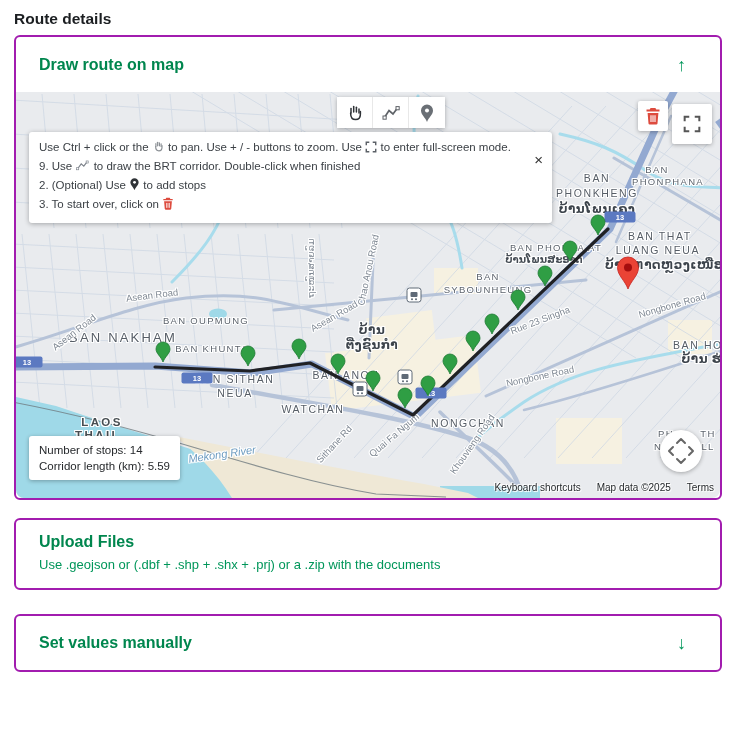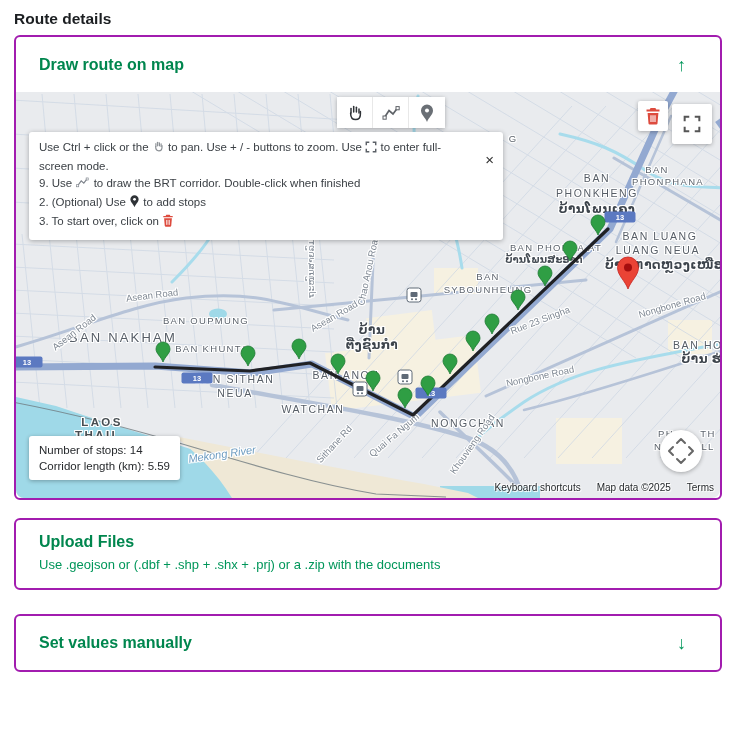--- a/index.html
+++ b/index.html
@@ -44,21 +44,21 @@
   
   .toolbar{position:absolute;left:321px;top:5px;display:flex;background:#fff;border-radius:2px;
     box-shadow:0 1px 4px rgba(0,0,0,.3);}
   .toolbar .tool{width:36px;height:31px;display:flex;align-items:center;justify-content:center;
     background:#fff;border:none;border-right:1px solid #e8e8e8;cursor:pointer;}
   .toolbar .tool:last-child{border-right:none;}
   .sq-btn{position:absolute;background:#fff;border:none;border-radius:2px;box-shadow:0 1px 4px rgba(0,0,0,.3);
     display:flex;align-items:center;justify-content:center;cursor:pointer;}
   .trash-btn{left:622px;top:9px;width:30px;height:30px;}
   .fs-btn{left:656px;top:12px;width:40px;height:40px;}
-  .instructions{position:absolute;left:13px;top:40px;width:474px;box-sizing:border-box;background:#fff;
+  .instructions{position:absolute;left:13px;top:40px;width:523px;box-sizing:border-box;background:#fff;
     border-radius:3px;box-shadow:0 1px 5px rgba(0,0,0,.3);padding:7px 28px 8px 10px;
     font-size:11.5px;color:#3c4146;line-height:17px;}
   .instructions .icn{display:inline-block;vertical-align:-2px;}
   .inst-close{position:absolute;right:9px;top:20px;border:none;background:none;font-size:15px;color:#333;
     cursor:pointer;line-height:1;padding:0;}
   .stats{position:absolute;left:13px;top:344px;background:#fff;border-radius:3px;
     box-shadow:0 1px 4px rgba(0,0,0,.3);padding:6px 10px;font-size:11.5px;color:#26292c;line-height:16px;}
   .pan-ctl{position:absolute;left:644px;top:338px;width:42px;height:42px;border-radius:50%;background:#fff;
     box-shadow:0 1px 4px rgba(0,0,0,.3);border:none;cursor:pointer;padding:0;}
   .attribution{position:absolute;right:6px;bottom:5px;display:flex;gap:16px;font-size:10px;color:#24282b;
@@ -184,21 +184,21 @@
         <path d="M702,28 L722,56" stroke="#93a9d1" stroke-width="7" fill="none"></path>
       </svg>
 
       <div class="layer" id="labels-layer">
           <div class="mlbl area" style="left: 497px; top: 46px; transform: translate(-50%, -50%);">G</div>
           <div class="mlbl area" style="left: 641px; top: 77px; transform: translate(-50%, -50%);">BAN</div>
           <div class="mlbl area" style="left: 652px; top: 89px; transform: translate(-50%, -50%);">PHONPHANA</div>
           <div class="mlbl area-lg" style="left: 581px; top: 86px; transform: translate(-50%, -50%);">BAN</div>
           <div class="mlbl area-lg" style="left: 581px; top: 101px; transform: translate(-50%, -50%);">PHONKHENG</div>
           <div class="mlbl lao-lg" style="left: 581px; top: 117px; transform: translate(-50%, -50%);">ບ້ານໂພນເຄງ</div>
-          <div class="mlbl area-lg" style="left: 644px; top: 144px; transform: translate(-50%, -50%);">BAN LUANG</div>
+          <div class="mlbl area-lg" style="left: 644px; top: 144px; transform: translate(-50%, -50%);">BAN THAT</div>
           <div class="mlbl area-lg" style="left: 642px; top: 158px; transform: translate(-50%, -50%);">LUANG NEUA</div>
           <div class="mlbl lao-lg" style="left: 648px; top: 173px; transform: translate(-50%, -50%);">ບ້ານຫາດຫຼວງເໜືອ</div>
           <div class="mlbl area" style="left: 540px; top: 155px; transform: translate(-50%, -50%);">BAN PHONSA AT</div>
           <div class="mlbl lao" style="left: 528px; top: 167px; transform: translate(-50%, -50%);">ບ້ານໂພນສະອາດ</div>
           <div class="mlbl area" style="left: 472px; top: 184px; transform: translate(-50%, -50%);">BAN</div>
           <div class="mlbl area" style="left: 472px; top: 197px; transform: translate(-50%, -50%);">SYBOUNHEUNG</div>
           <div class="mlbl area" style="left: 190px; top: 228px; transform: translate(-50%, -50%);">BAN OUPMUNG</div>
           <div class="mlbl area-xl" style="left: 107px; top: 245px; transform: translate(-50%, -50%);">BAN NAKHAM</div>
           <div class="mlbl area" style="left: 196px; top: 256px; transform: translate(-50%, -50%);">BAN KHUNTA</div>
           <div class="mlbl area-lg" style="left: 219px; top: 287px; transform: translate(-50%, -50%);">BAN SITHAN</div>

